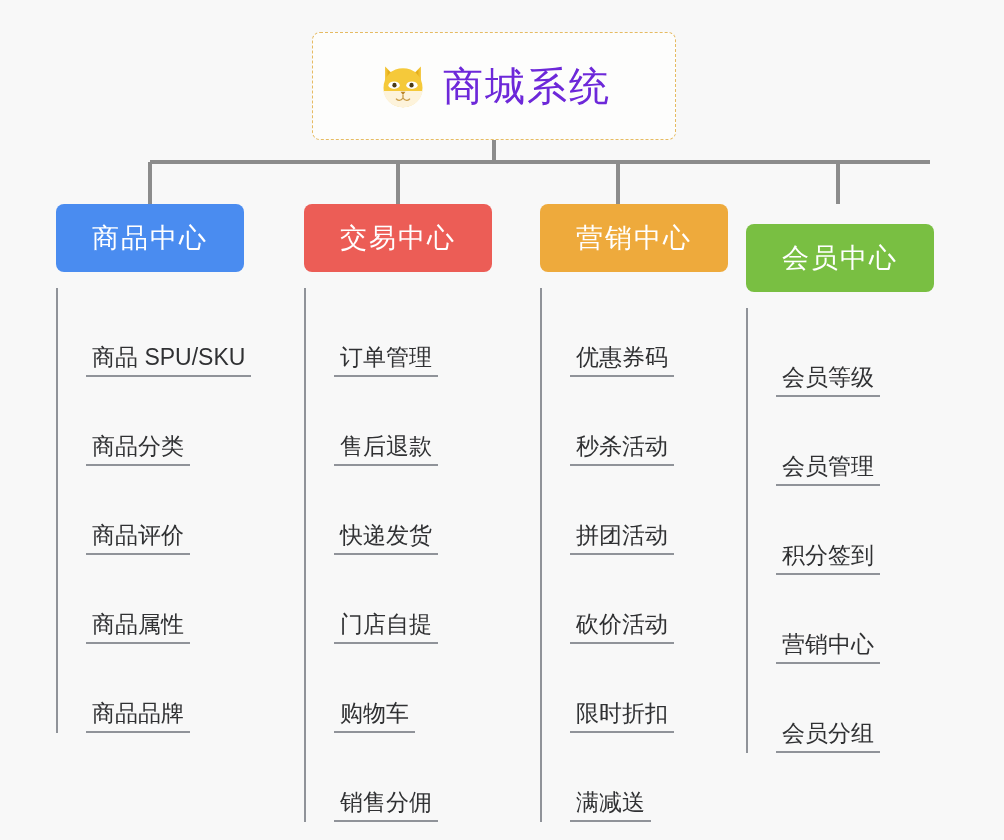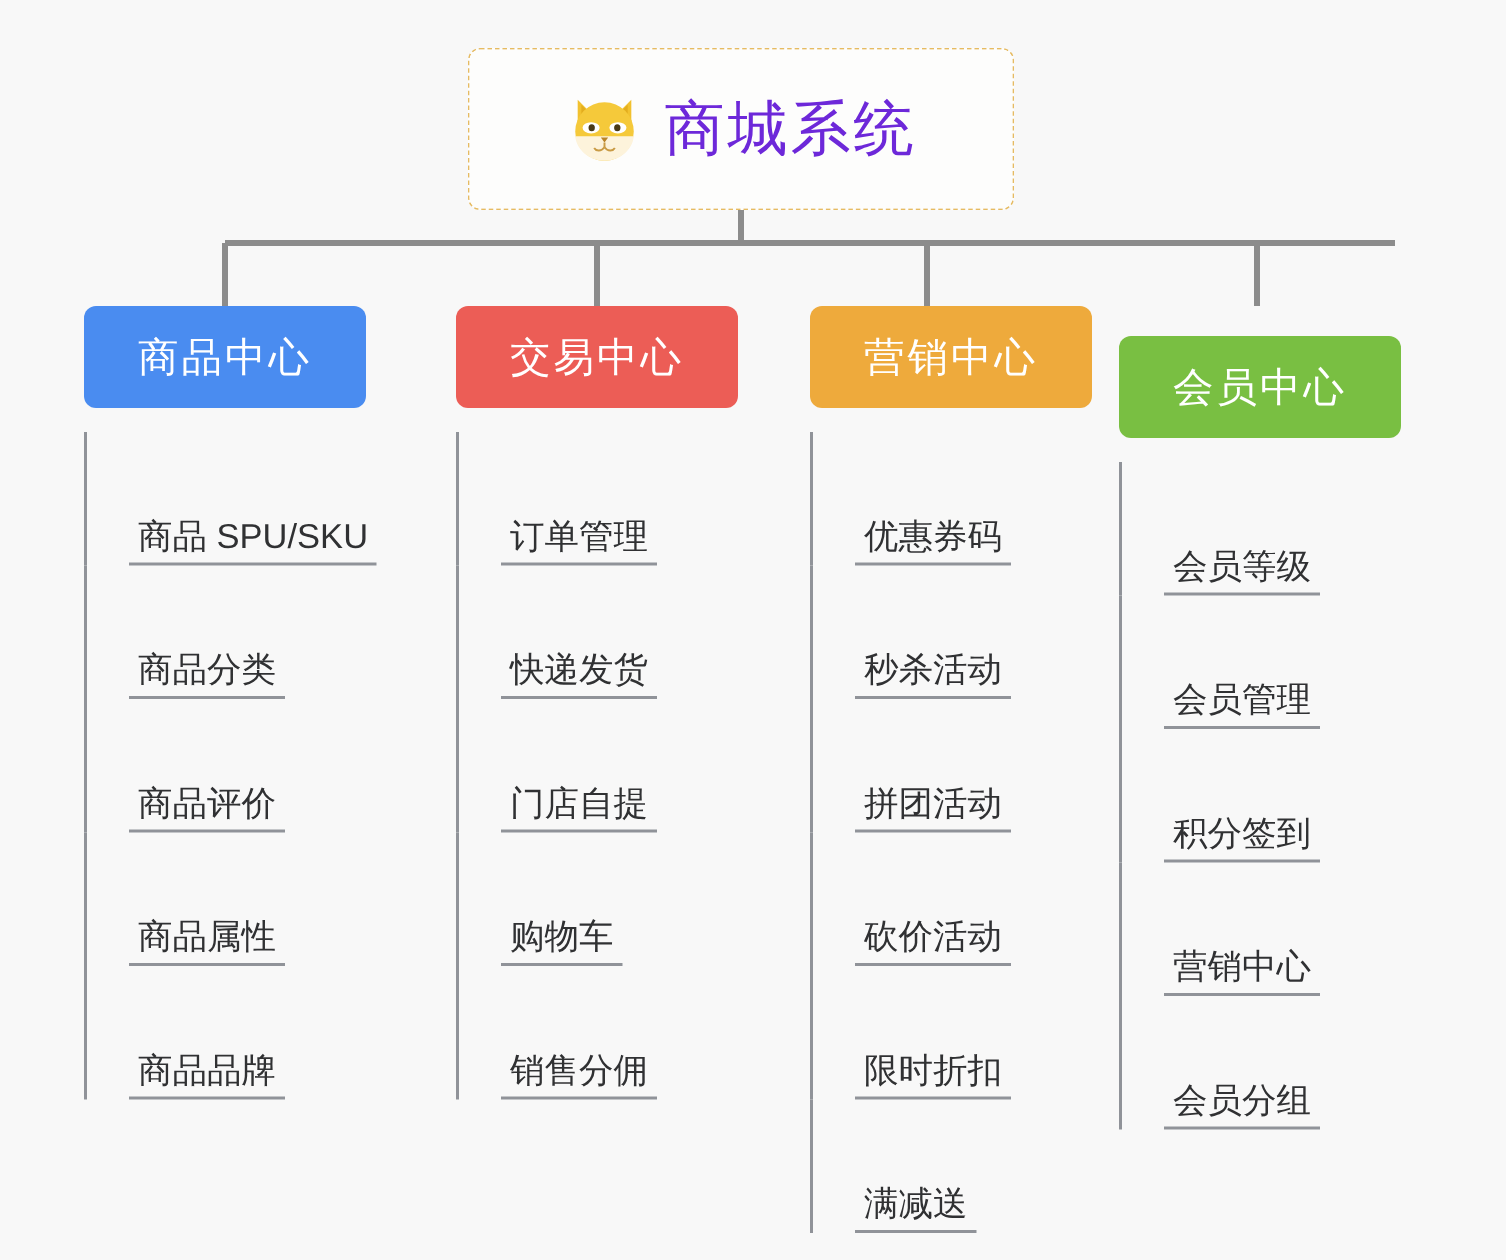--- a/index.html
+++ b/index.html
@@ -175,20 +175,24 @@
       </div>
       <div class="branch" style="left: 304px; width: 188px;">
         <div class="branch-header" style="background: rgb(236, 93, 86);">交易中心</div>
         <div class="leaf-list">
           <div class="leaf-item">
             <span class="leaf-stem"></span>
             <span class="leaf-label">订单管理</span>
           </div>
           <div class="leaf-item">
             <span class="leaf-stem"></span>
+            <span class="leaf-label">售后退款</span>
+          </div>
+          <div class="leaf-item">
+            <span class="leaf-stem"></span>
             <span class="leaf-label">快递发货</span>
           </div>
           <div class="leaf-item">
             <span class="leaf-stem"></span>
             <span class="leaf-label">门店自提</span>
           </div>
           <div class="leaf-item">
             <span class="leaf-stem"></span>
             <span class="leaf-label">购物车</span>
           </div>

